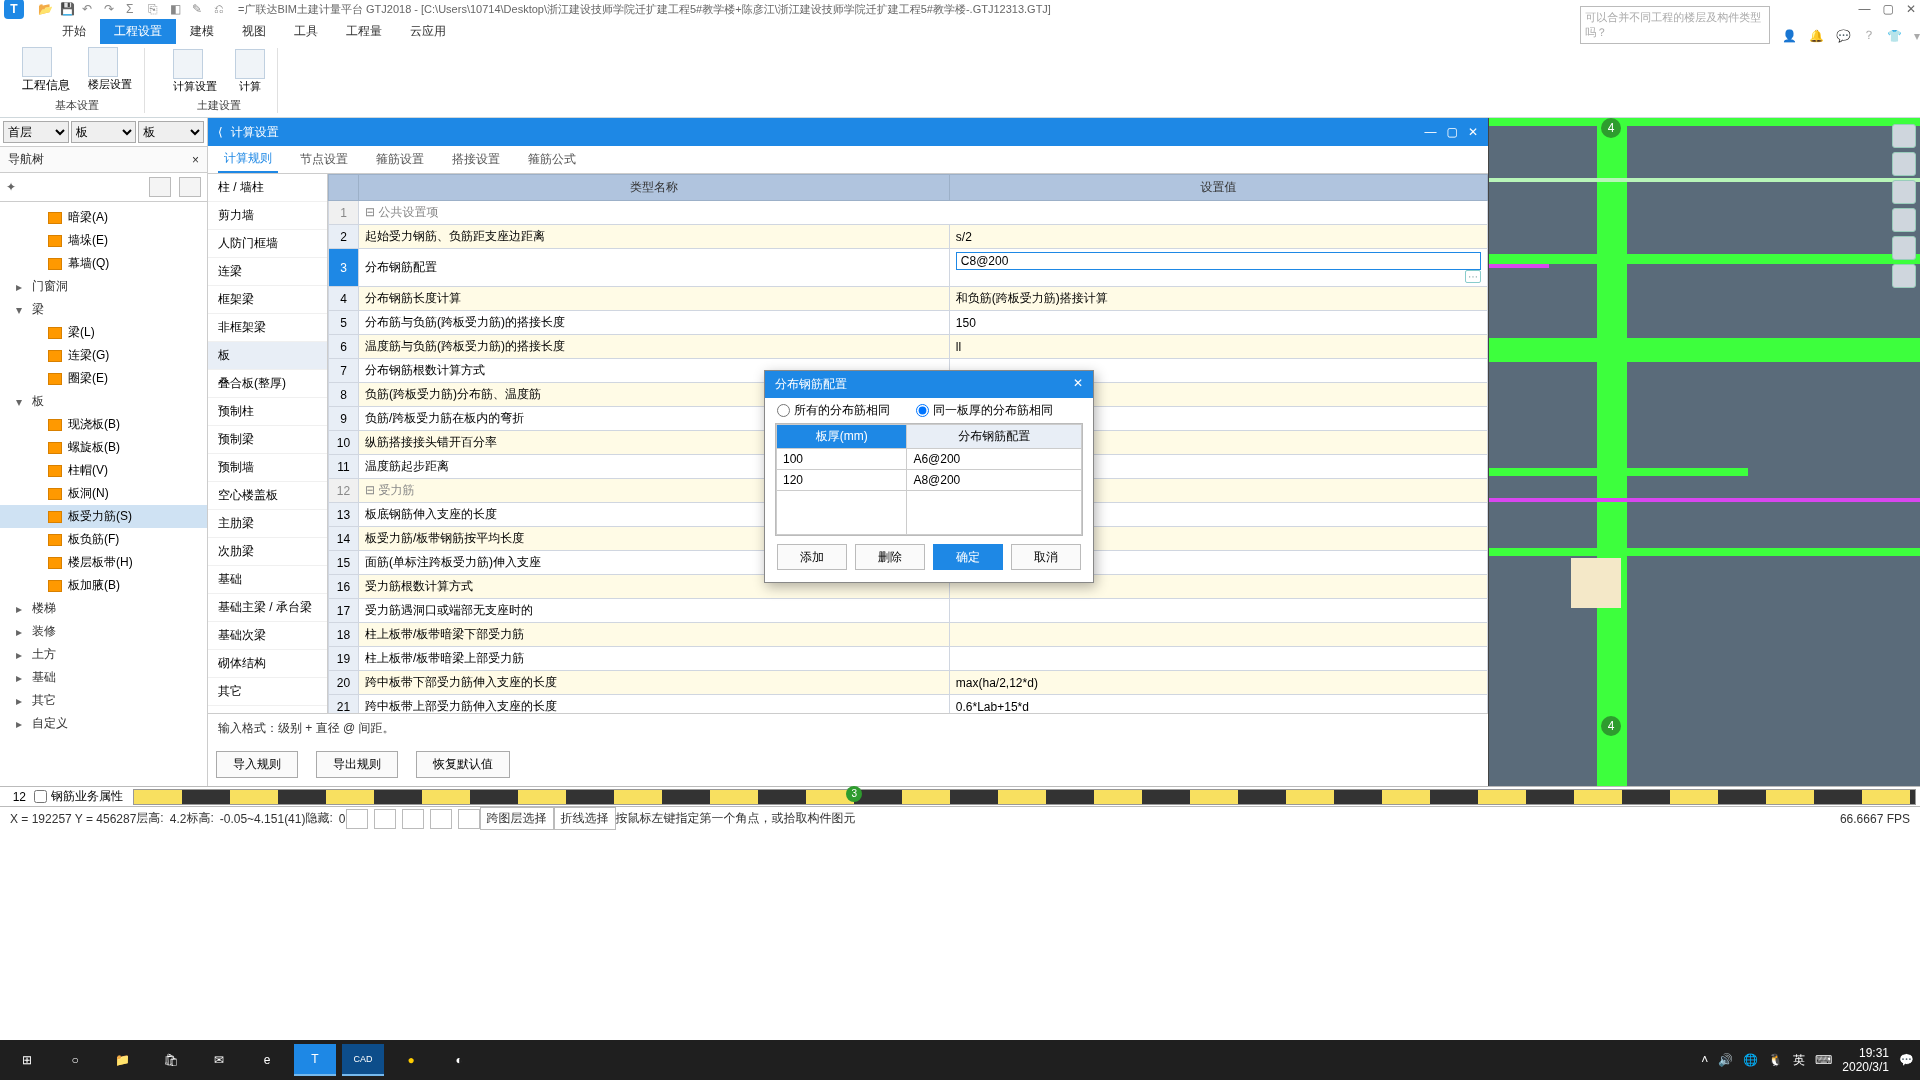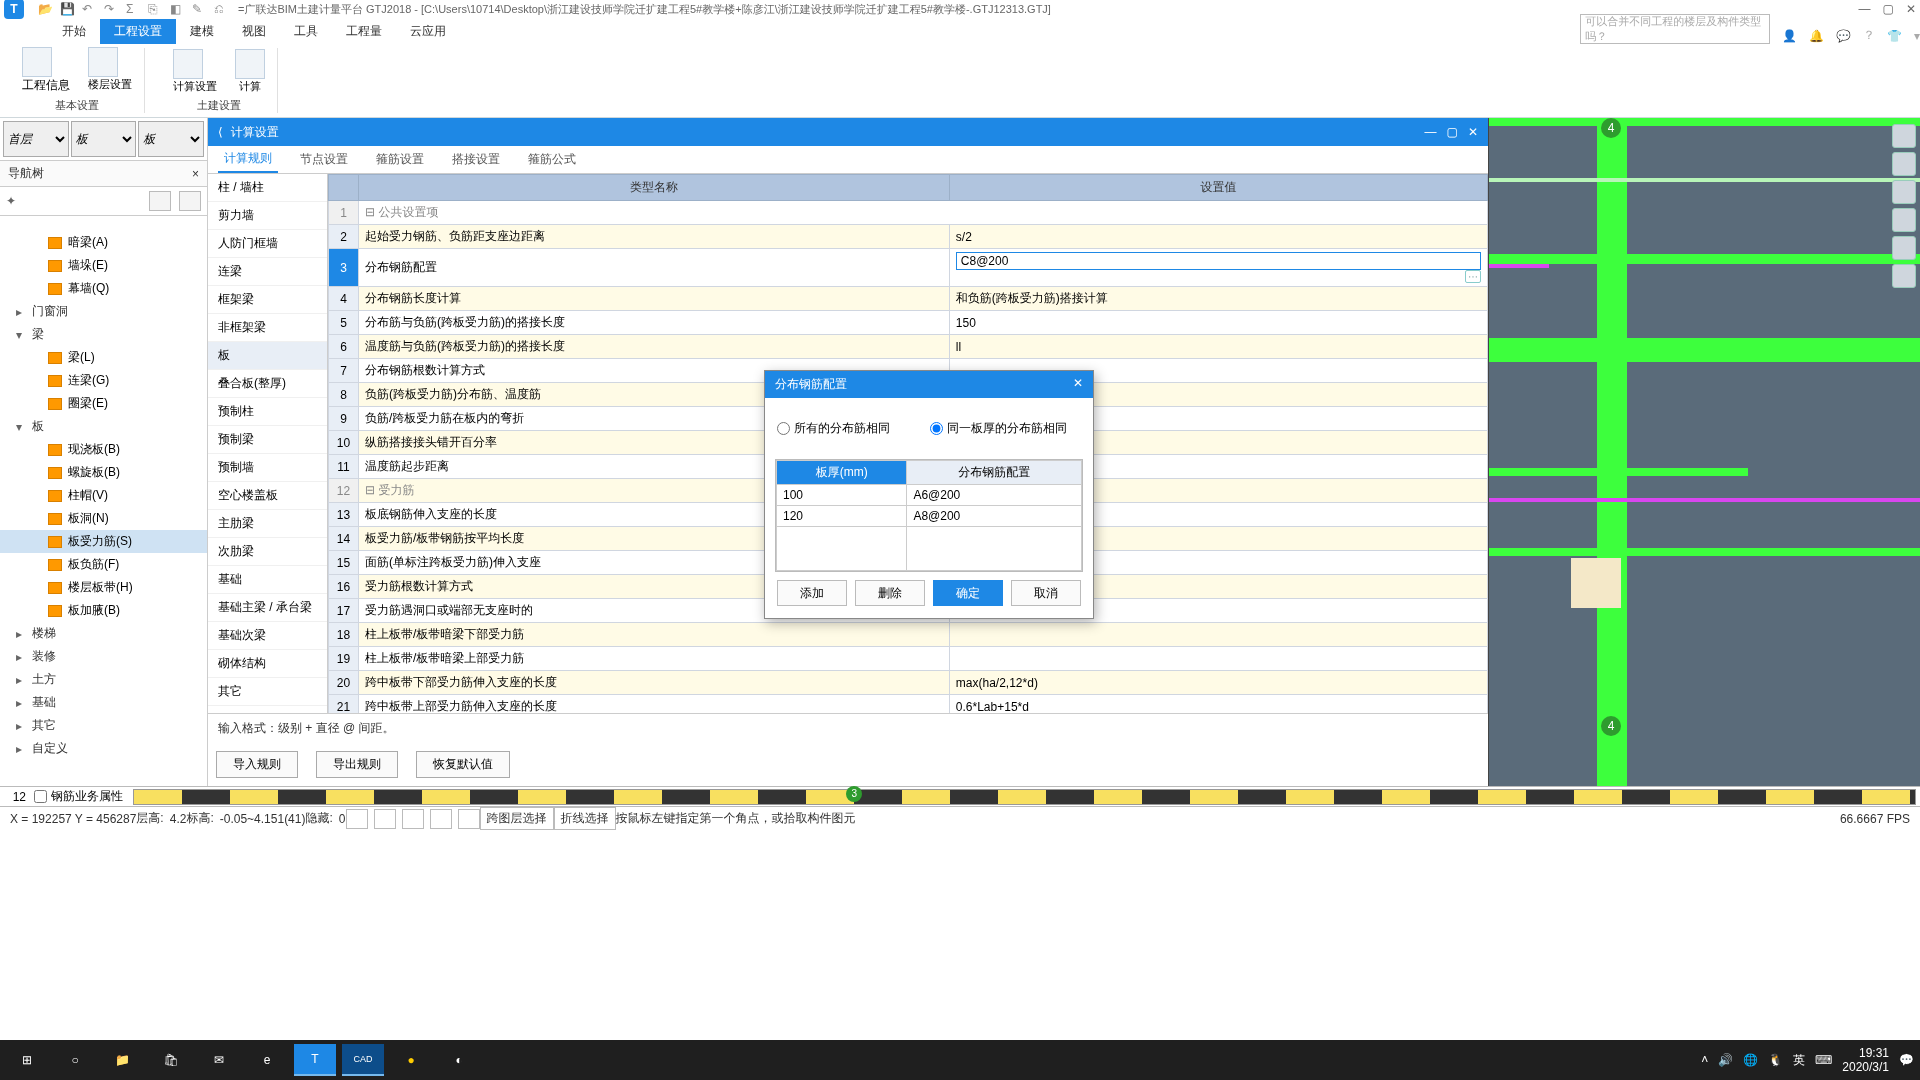--- a/index.html
+++ b/index.html
@@ -15,33 +15,33 @@
 
 
 .ribbon-tabs { height: 26px; display: flex; align-items: flex-end; padding-left: 48px; }
 .ribbon-tabs .tab { padding: 4px 14px; color: #333; cursor: pointer; }
 .ribbon-tabs .tab.active { background: #1e88e5; color: #fff; }
 .ribbon-body { height: 74px; border-bottom: 1px solid #cfd8dc; display: flex; padding: 4px 10px; gap: 16px; }
 .ribbon-group { display: flex; flex-direction: column; align-items: center; justify-content: flex-end; border-right: 1px solid #e0e0e0; padding: 0 12px; }
 .ribbon-group .icons { display: flex; gap: 18px; }
 .ribbon-group .icon { width: 30px; height: 30px; background: #f0f4f8; border: 1px solid #c0d0e0; }
 .ribbon-group .label { font-size: 11px; margin-top: 4px; color: #444; }
-.search-box { margin-left: auto; width: 190px; height: 30px; border: 1px solid #bbb; background: #fff; color: #aaa; font-size: 11px; padding: 2px 4px; display: flex; align-items: center; }
+.search-box { margin-left: auto; width: 190px; height: 38px; border: 1px solid #bbb; background: #fff; color: #aaa; font-size: 11px; padding: 2px 4px; display: flex; align-items: center; }
 .head-icons { display: flex; gap: 12px; align-items: center; color: #aaa; margin-left: 12px; }
 
 
 .main { display: flex; height: 668px; }
 .left-col { width: 208px; border-right: 1px solid #ccc; display: flex; flex-direction: column; }
 .selectors { display: flex; padding: 3px; gap: 2px; border-bottom: 1px solid #ccc; }
-.selectors select { flex: 1; height: 36px; border: 1px solid #aaa; font-size: 12px; font-style: italic; }
+.selectors select { flex: 1; height: 22px; border: 1px solid #aaa; font-size: 12px; }
 .nav-title { padding: 4px 8px; border-bottom: 1px solid #ccc; color: #333; background: #fafafa; display: flex; justify-content: space-between; align-items: center; }
 .nav-tools { padding: 4px 6px; border-bottom: 1px solid #ccc; color: #666; display: flex; gap: 6px; align-items: center; }
 .nav-tools .iconbtn { width: 22px; height: 20px; border: 1px solid #bbb; background: #f4f4f4; margin-left: auto; }
 .nav-tools .iconbtn + .iconbtn { margin-left: 2px; }
-.nav-body { flex: 1; overflow: auto; padding: 4px 0; margin-top: 11px; }
+.nav-body { flex: 1; overflow: auto; padding: 4px 0; }
 .nav-item { padding: 3px 8px 3px 30px; display: flex; align-items: center; gap: 6px; cursor: pointer; }
 .nav-item.group { padding-left: 16px; font-weight: normal; color: #333; }
 .nav-item.lvl2 { padding-left: 48px; }
 .nav-item.sel { background: #cfe2f3; }
 .nav-item .bullet { width: 14px; height: 12px; display: inline-block; background: #f90; border: 1px solid #d88000; }
 .nav-item.group::before { content: "▸"; margin-right: 4px; color: #666; }
 .nav-item.group.open::before { content: "▾"; }
 
 
 .center { flex: 1; display: flex; flex-direction: column; background: #fff; }
@@ -76,21 +76,21 @@
 .canvas-fake { position: absolute; inset: 0; }
 .gl { position: absolute; background: #3dff3d; }
 .gl.dim { background: #b8f5b8; }
 .mg { position: absolute; background: #d946ef; }
 .wt { position: absolute; background: #f4e8c8; }
 
 
 .overlay { position: absolute; left: 556px; top: 252px; width: 330px; background: #fff; border: 1px solid #888; box-shadow: 2px 4px 12px rgba(0,0,0,.3); }
 .overlay .dlg-title { background: #1e88e5; color: #fff; padding: 5px 10px; display: flex; }
 .overlay .dlg-title .x { margin-left: auto; cursor: pointer; }
-.overlay .rad { padding: 22px 12px; display: flex; gap: 40px; }
+.overlay .rad { padding: 4px 12px; display: flex; gap: 26px; }
 .overlay .rad label { display: flex; align-items: center; gap: 4px; }
 .overlay .mini { margin: 0 10px; border: 1px solid #bbb; }
 .overlay .mini table { width: 100%; border-collapse: collapse; }
 .overlay .mini th { background: #e8eef6; padding: 3px; border: 1px solid #ccc; font-weight: normal; }
 .overlay .mini th.sel { background: #1e88e5; color: #fff; }
 .overlay .mini td { padding: 3px 6px; border: 1px solid #ccc; }
 .overlay .mini .blank td { height: 44px; }
 .overlay .hint { padding: 8px 12px; color: #444; font-size: 11px; line-height: 1.5; }
 .overlay .dbtns { display: flex; gap: 8px; justify-content: center; padding: 8px 0 12px; }
 .overlay .dbtns button { width: 70px; height: 26px; border: 1px solid #bbb; background: #fafafa; cursor: pointer; }

